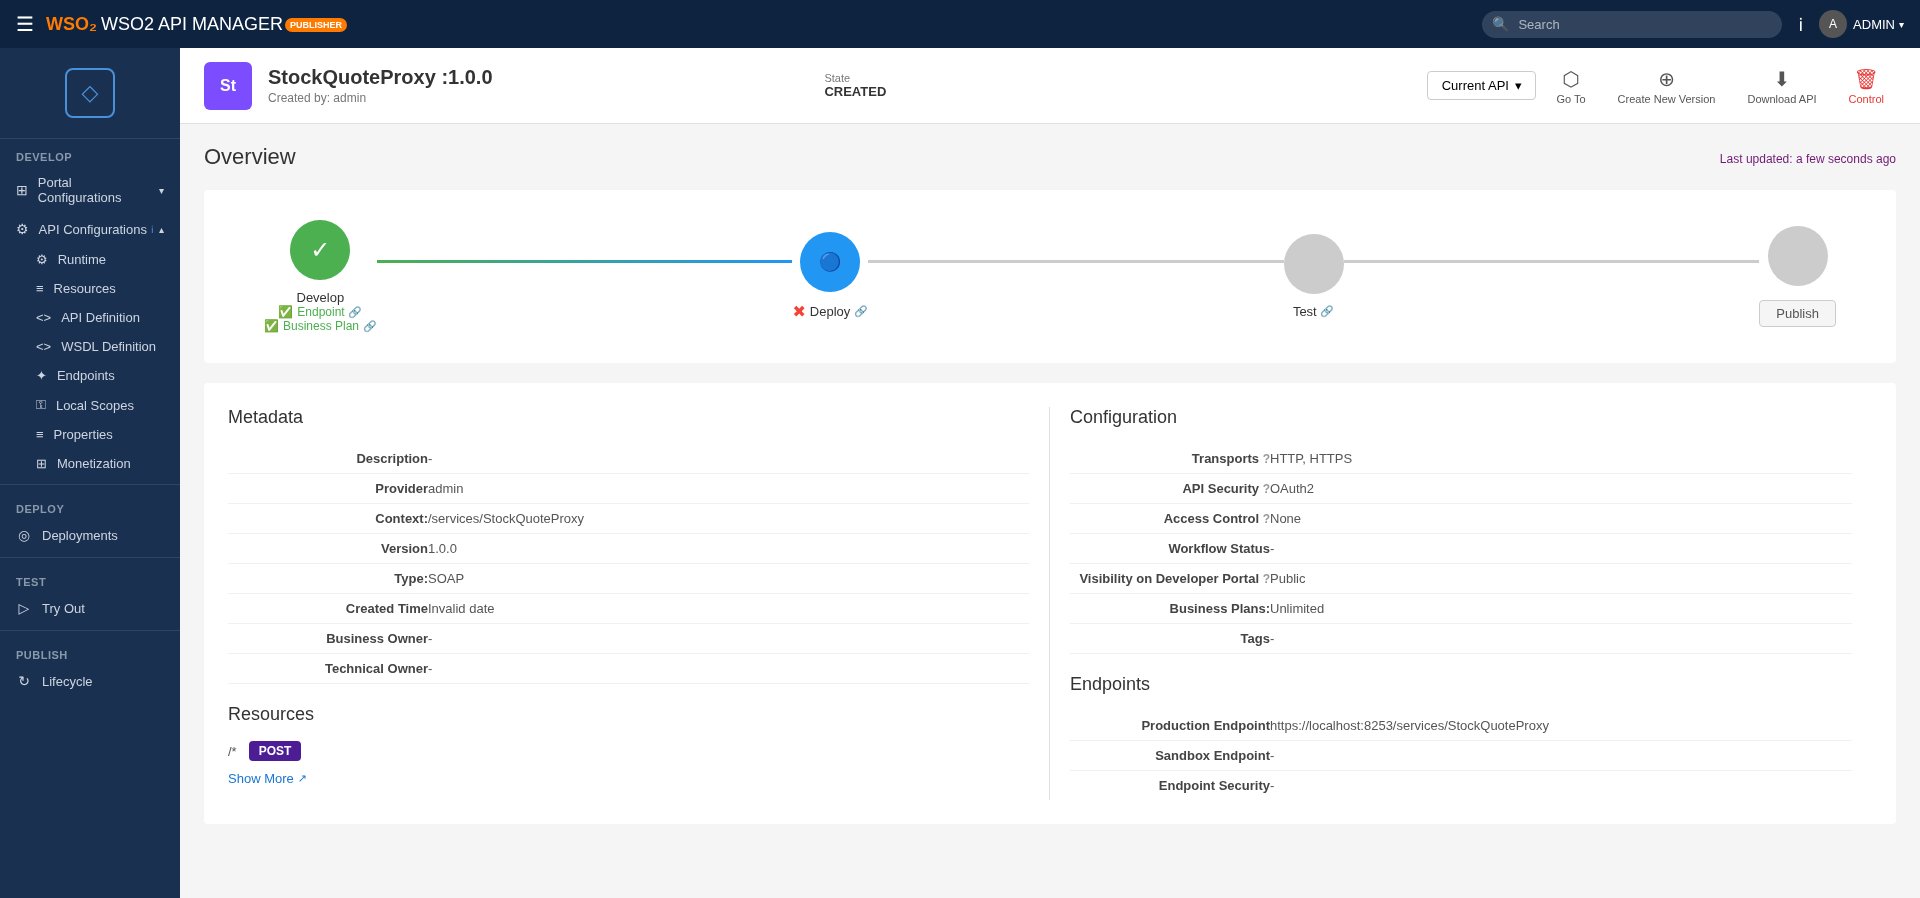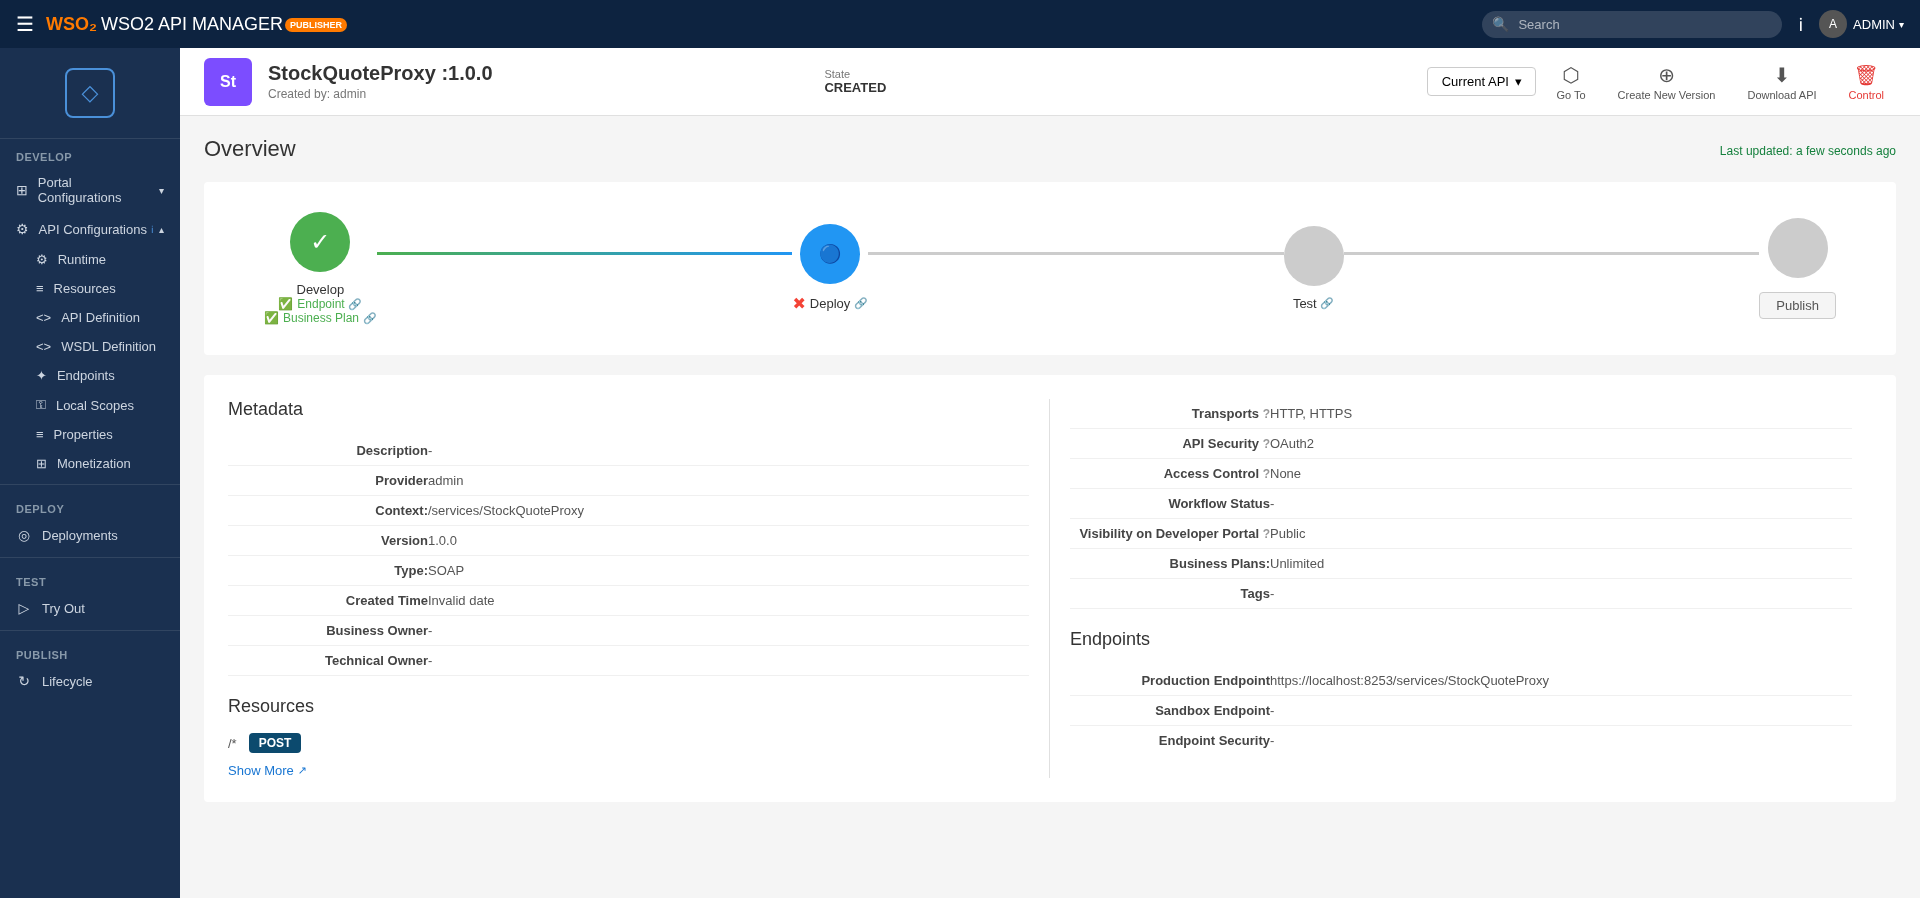--- a/index.html
+++ b/index.html
@@ -136,21 +136,21 @@
     .main-content {
       flex: 1;
       overflow-y: auto;
       background: #f5f5f5;
     }
 
     
     .api-header {
       background: #fff;
       padding: 0 24px;
-      height: 68px;
+      height: 76px;
       display: flex;
       align-items: center;
       border-bottom: 1px solid #e0e0e0;
     }
     .api-icon {
       width: 48px; height: 48px;
       background: #7c4dff;
       border-radius: 6px;
       display: flex; align-items: center; justify-content: center;
       color: #fff;
@@ -203,21 +203,21 @@
     
     .overview-area {
       padding: 20px 24px;
     }
     .overview-title {
       font-size: 22px;
       font-weight: 400;
       color: #333;
       margin-bottom: 4px;
     }
-    .last-updated { font-size: 12px; color: #15803d; text-align: right; }
+    .last-updated { font-size: 12px; color: #701a75; text-align: right; }
 
     
     .lifecycle-flow {
       background: #fff;
       border-radius: 4px;
       padding: 30px 60px;
       margin-bottom: 20px;
       display: flex;
       align-items: center;
       justify-content: space-around;
@@ -288,21 +288,21 @@
     .info-value { color: #555; font-size: 13px; }
     .help-icon { color: #999; font-size: 12px; cursor: pointer; }
     .resource-row { display: flex; align-items: center; gap: 12px; margin-bottom: 10px; }
     .method-badge {
       padding: 3px 10px;
       border-radius: 4px;
       font-size: 12px;
       font-weight: 700;
       color: #fff;
     }
-    .method-badge.post { background: #0c4a6e; }
+    .method-badge.post { background: #4c1d95; }
     .resource-path { color: #555; font-size: 13px; }
     .show-more-link { color: #1976d2; font-size: 13px; cursor: pointer; display: flex; align-items: center; gap: 4px; }
 
     .link-icon { color: #777; font-size: 11px; cursor: pointer; }
   </style>
 </head>
 <body>
 
 <nav class="top-nav">
   <span class="hamburger">☰</span>
@@ -540,20 +540,21 @@
               <span class="method-badge post">POST</span>
             </div>
             <div class="show-more-link">
               <span>Show More</span>
               <span style="font-size:11px;">↗</span>
             </div>
           </div>
         </div>
 
         <div class="info-panel">
+          <div class="panel-title">Configuration</div>
           <div class="info-row">
             <span class="info-label">
               Transports <span class="help-icon">?</span>
             </span>
             <span class="info-value">HTTP, HTTPS</span>
           </div>
           <div class="info-row">
             <span class="info-label">
               API Security <span class="help-icon">?</span>
             </span>

